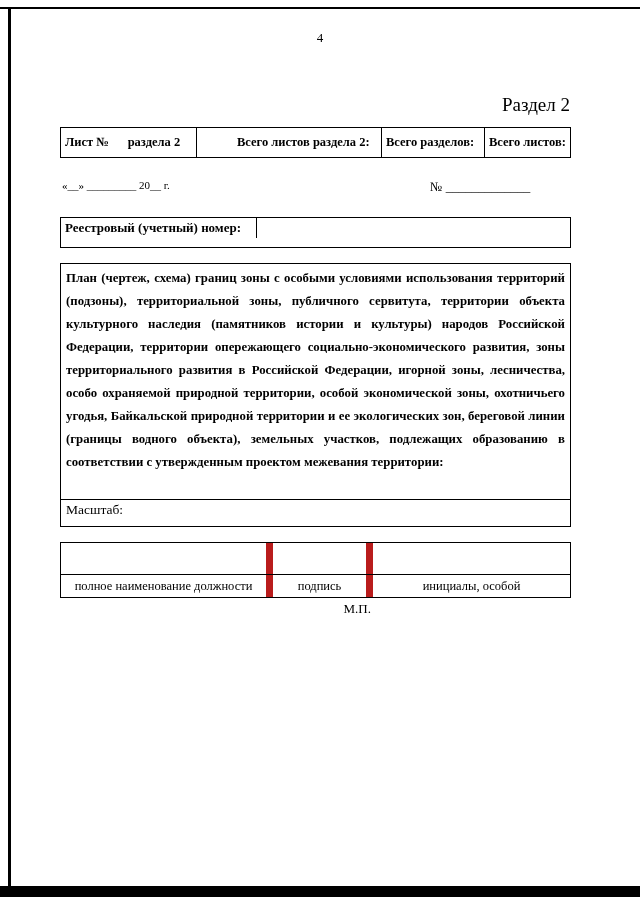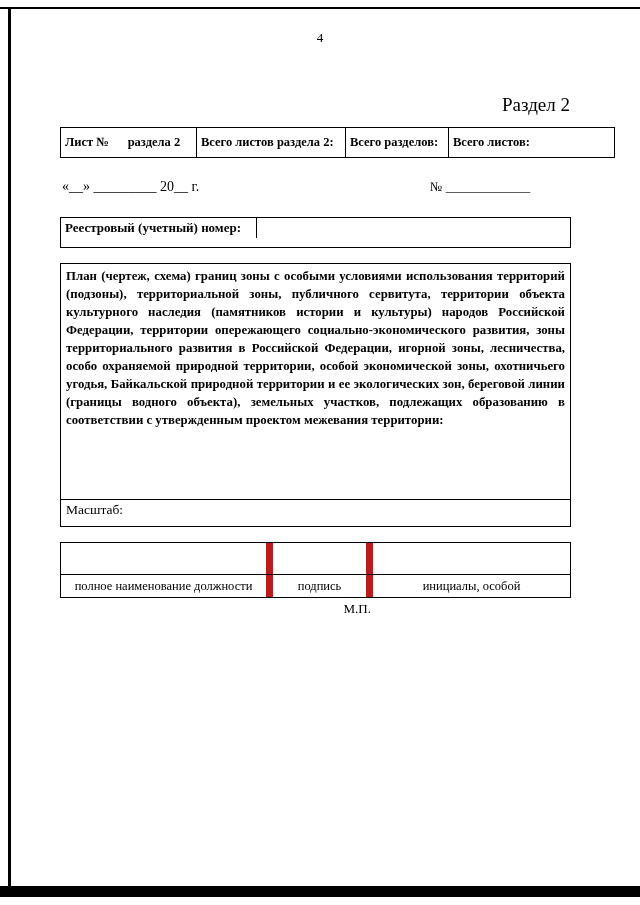--- a/index.html
+++ b/index.html
@@ -16,36 +16,36 @@
   
   .scan-top    { left: 0;   top: 7px;   width: 640px; height: 2px;  background: #000; }
   .scan-left   { left: 8px; top: 7px;   width: 3px;   height: 890px; background: #000; }
   .scan-bottom { left: 0;   top: 886px; width: 640px; height: 11px; background: #000; }
 
   .page-number { left: 0; right: 0; top: 30px; text-align: center; font-size: 13px; }
   .section-label { right: 70px; top: 94px; font-size: 19px; }
 
   
   .header-table {
-    left: 60px; top: 127px; width: 555px; height: 31px;
+    left: 60px; top: 127px; width: 511px; height: 31px;
     display: flex; border: 1px solid #000;
     font-weight: bold; font-size: 12.5px;
   }
   .header-table .cell {
     border-right: 1px solid #000;
     display: flex; align-items: center;
     padding: 2px 4px;
   }
   .header-table .cell:last-child { border-right: none; }
   .header-table .c1 { width: 136px; white-space: pre; }
-  .header-table .c2 { width: 149px; }
+  .header-table .c2 { width: 149px; margin-left: 36px; }
   .header-table .c3 { width: 103px; }
   .header-table .c4 { flex: 1; }
 
-  .date-part   { left: 62px;  top: 179px; font-size: 14px; white-space: pre; }
+  .date-part   { left: 62px;  top: 179px; font-size: 11px; white-space: pre; }
   .number-part { left: 430px; top: 179px; font-size: 13px; white-space: pre; }
 
   
   .registry-box {
     left: 60px; top: 217px; width: 511px; height: 31px;
     display: flex; border: 1px solid #000; flex-direction: column;
   }
   .registry-label {
     width: 196px; border-right: 1px solid #000;
     display: flex; align-items: center;
@@ -54,21 +54,21 @@
   .registry-value { flex: 1; }
 
   
   .plan-box {
     left: 60px; top: 263px; width: 511px; height: 264px;
     border: 1px solid #000;
     display: flex; flex-direction: column;
   }
   .plan-text {
     padding: 3px 5px 2px 5px;
-    font-weight: bold; font-size: 12.8px; line-height: 18px;
+    font-weight: bold; font-size: 12.8px; line-height: 23px;
     text-align: justify;
   }
   .plan-drawing-area { flex: 1; }
   .scale-row {
     border-top: 1px solid #000; height: 27px;
     display: flex; align-items: flex-start;
     padding: 2px 5px; font-size: 13.5px;
   }
 
   

